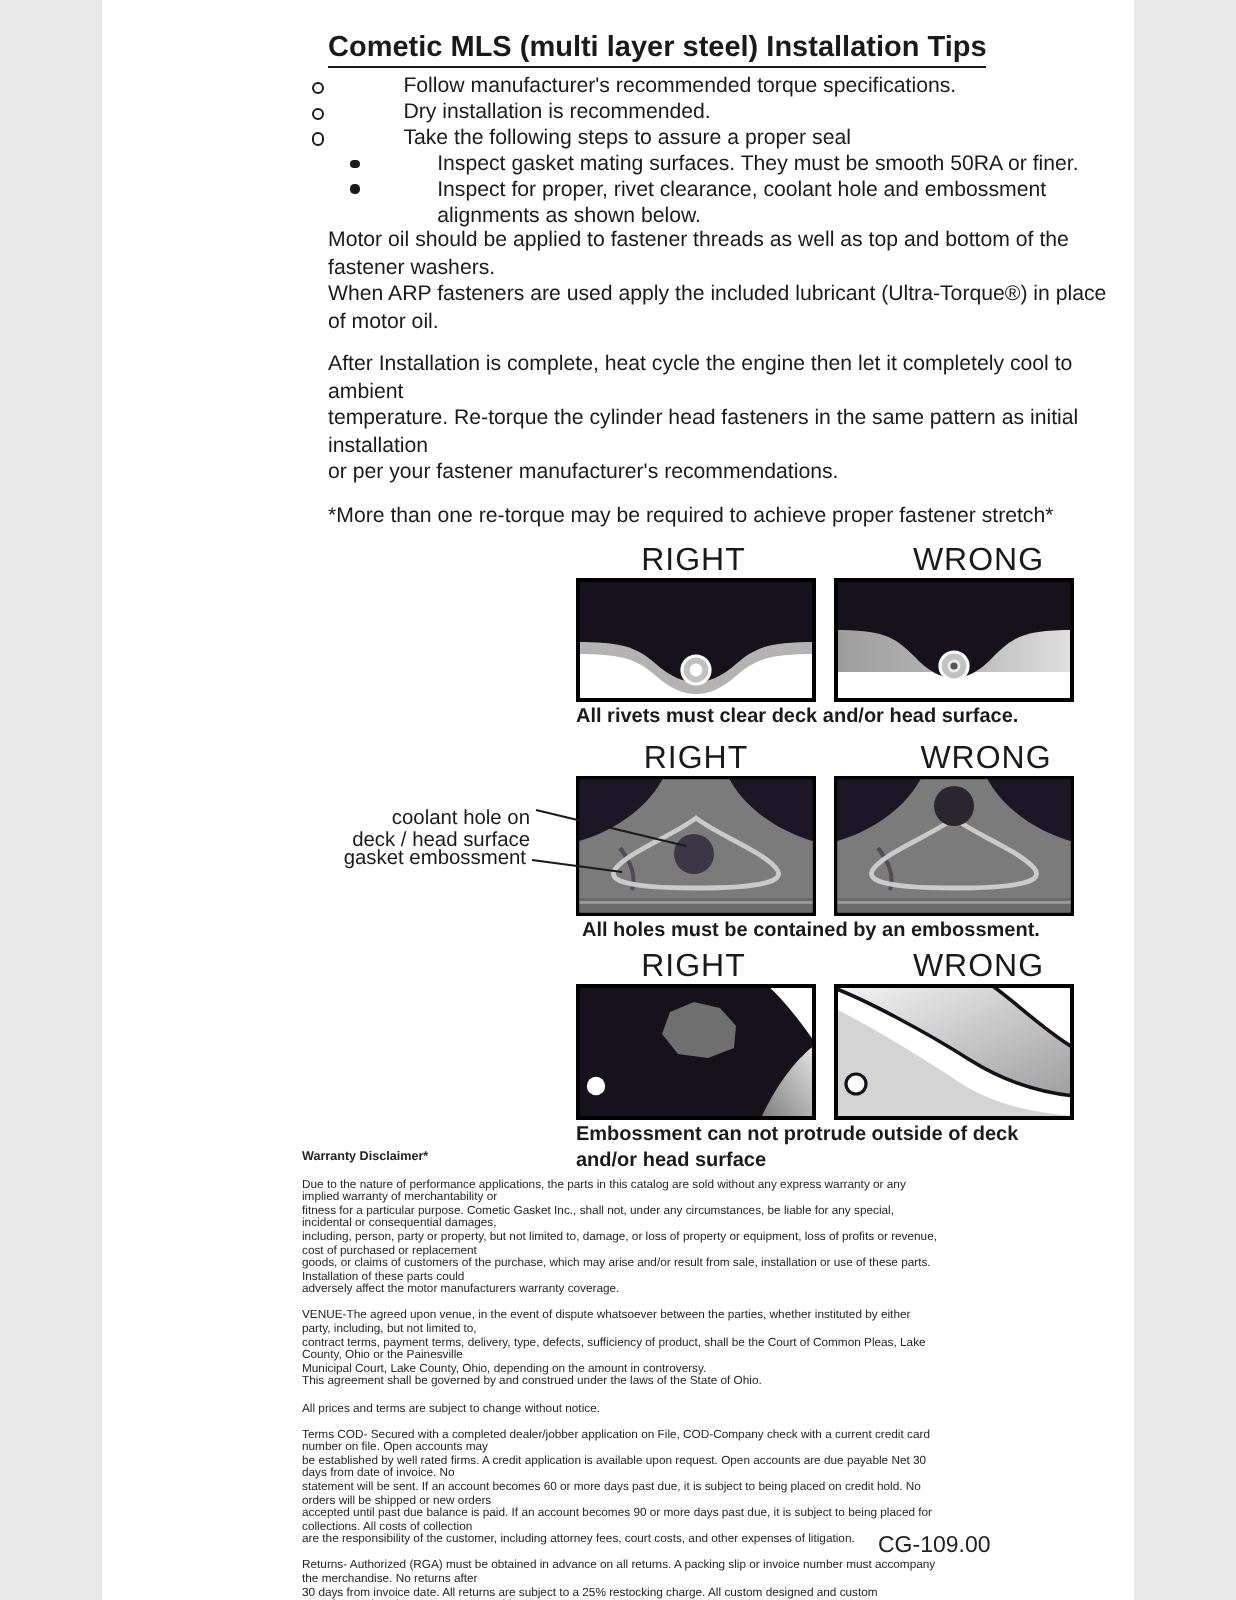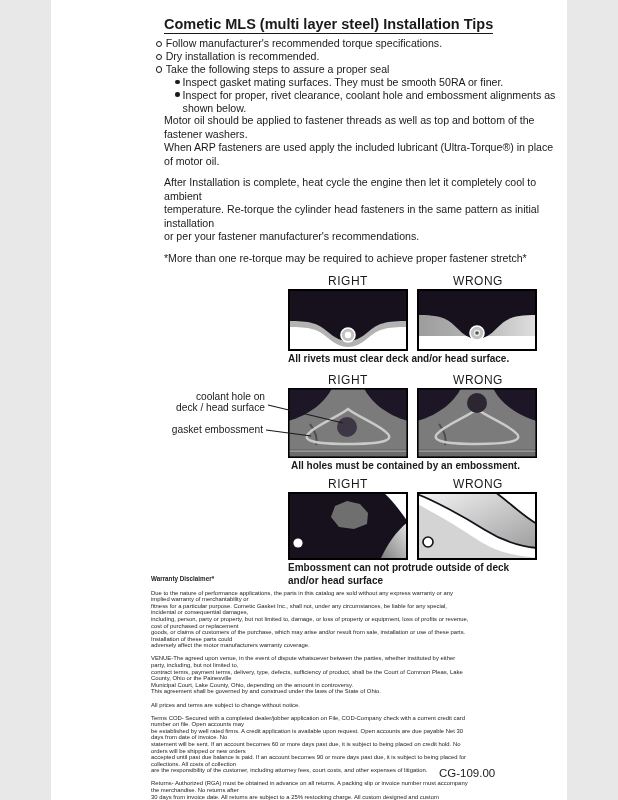--- a/index.html
+++ b/index.html
@@ -6,40 +6,40 @@
   .page{
     position:relative;width:516px;height:800px;background:#fff;overflow:hidden;
     color:var(--ink,#1a1a1a);
     font-family:"Liberation Sans","DejaVu Sans",sans-serif;
     margin:0 auto;
   }
   .content{padding:16px 10px 0 105px;}
   .title{font-size:14.5px;font-weight:bold;margin:0 0 4px 8px;line-height:17px;}
   .title-text{border-bottom:1.6px solid var(--ink,#1a1a1a);padding-bottom:1px;}
   .tips{margin:0;}
-  .tip{display:flex;font-size:10.6px;line-height:12.9px;}
+  .tip{display:flex;font-size:10.6px;line-height:12.9px;gap:36px;}
   .tip .txt{white-space:pre-line;}
   .b-circle{width:4.2px;height:4.2px;border:1.1px solid var(--ink,#1a1a1a);border-radius:50%;margin:3.6px 3.5px 0 0;flex:none;}
   .sub{margin-left:19px;}
   .b-dot{width:4.6px;height:4.6px;background:var(--ink,#1a1a1a);border-radius:50%;margin:3.8px 3px 0 0;flex:none;}
   .diesel-h{font-size:12.6px;font-weight:bold;margin:8px 0 4px 8px;line-height:14px;}
   .body{font-size:10.6px;line-height:13.5px;margin:0 0 8px 8px;white-space:pre-line;}
   .note{margin-top:4px;}
   
   .diag{margin:6px 0 0 237px;width:260px;}
   .diag2{margin-left:0;padding-left:237px;width:auto;position:relative;}
   .diag3{margin-top:4px;}
-  .dlabels{display:flex;gap:10px;font-size:12px;line-height:16px;letter-spacing:0.5px;}
+  .dlabels{display:flex;gap:25px;font-size:16px;line-height:16px;letter-spacing:0.5px;}
   .dlabels span{display:block;width:120px;text-align:center;}
   .dboxes{display:flex;gap:9px;}
   .dboxes svg{display:block;}
   .dcaption{font-size:10px;font-weight:bold;line-height:12.5px;margin-top:2px;white-space:pre-line;}
   .dcaption.c2{margin-left:3px;}
   .ann{position:absolute;left:0;font-size:10.2px;line-height:11.5px;text-align:right;white-space:pre-line;}
-  .ann-hole{top:19px;width:214px;}
+  .ann-hole{top:32px;width:214px;}
   .ann-emboss{top:52px;width:212px;}
   .ann-lines{position:absolute;top:0;left:0;pointer-events:none;}
   
   .disclaimer{position:absolute;top:576px;left:100px;right:96px;font-size:5.9px;line-height:6.6px;color:#242424;}
   .d-head{font-weight:bold;font-size:6.3px;margin:0 0 7px 0;}
   .disclaimer p{margin:0 0 6.5px 0;white-space:pre-line;}
   .disclaimer p.tight{margin-bottom:0;}
   .pagenum{position:absolute;top:767px;left:388px;font-size:11.5px;color:#222;}
 </style>
 </head>

